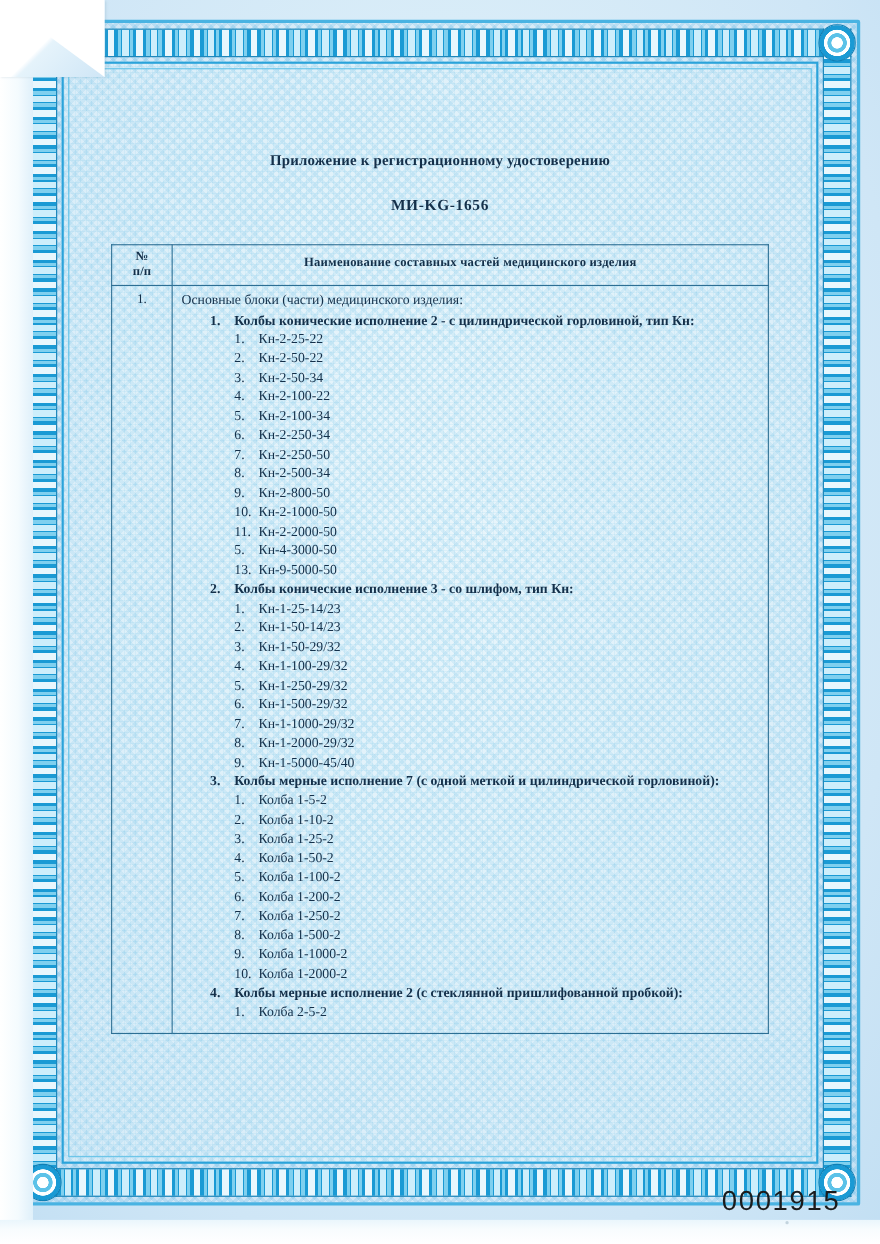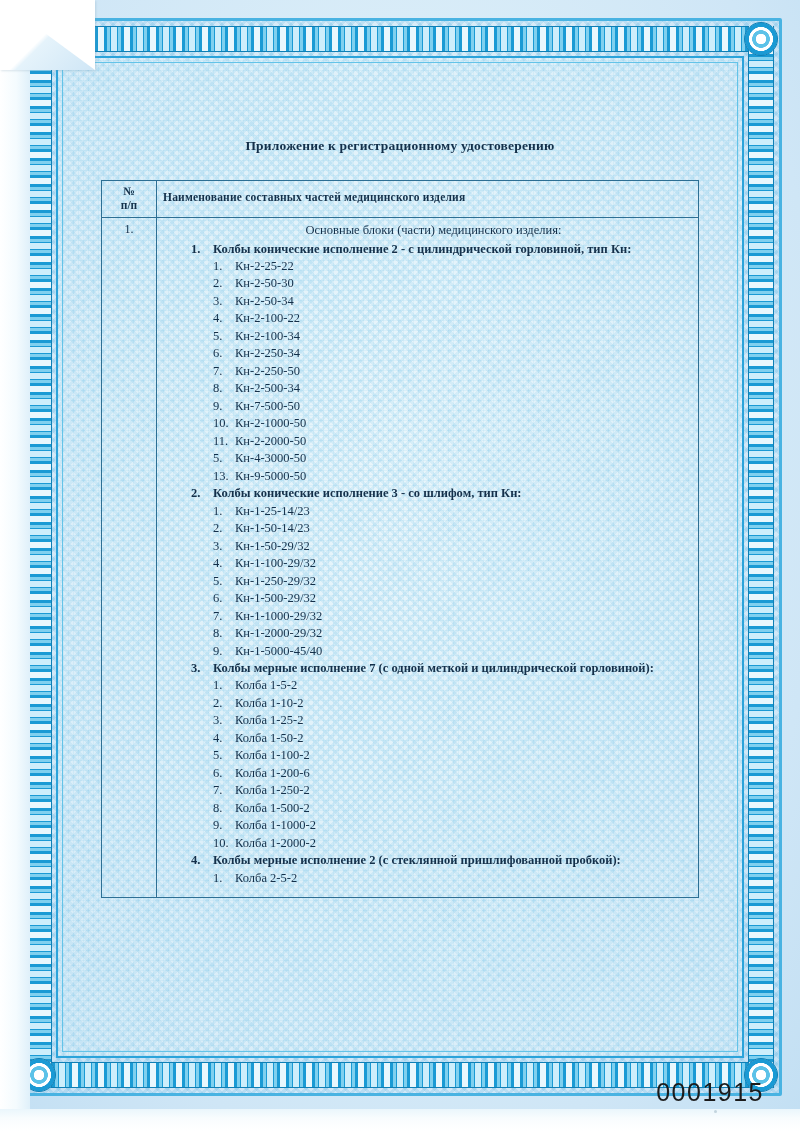--- a/index.html
+++ b/index.html
@@ -172,42 +172,41 @@
   th.col-no {
     width: 54px;
     text-align: center;
     font-size: 11.5px;
     font-weight: bold;
     color: #14304a;
     padding: 3px 0 4px 0;
     line-height: 1.25;
   }
   th.col-name {
-    text-align: left;
+    text-align: center;
     font-size: 11.5px;
     font-weight: bold;
     color: #14304a;
     padding: 10px 6px;
     letter-spacing: 0.2px;
   }
   td.cell-no {
     text-align: center;
     font-size: 12px;
     color: #14304a;
     padding: 4px 0 0 0;
   }
   td.cell-body {
     padding: 4px 8px 10px 8px;
     font-size: 12.5px;
     color: #14304a;
     line-height: 1.42;
   }
   .lead-line {
-    margin: 0 0 1px 12px;
-    text-align: center;
+    margin: 0 0 1px 0;
   }
   ol.groups {
     list-style: none;
     margin: 0;
     padding: 0 0 0 26px;
   }
   ol.groups > li {
     margin: 0 0 0 0;
     padding: 0;
   }
@@ -280,20 +279,21 @@
 
   <div class="paper-edge-left"></div>
   <div class="paper-corner"></div>
   <div class="paper-bottom"></div>
 
   <div class="speck" style="left:714px; top:1110px;"></div>
 
   <div class="content">
 
     <div class="doc-title">Приложение к регистрационному удостоверению</div>
+    <div class="doc-number">МИ-KG-1656</div>
 
     <table class="parts">
       <thead>
         <tr>
           <th class="col-no">
             <div>№</div>
             <div>п/п</div>
           </th>
           <th class="col-name">Наименование составных частей медицинского изделия</th>
         </tr>
@@ -306,28 +306,28 @@
 
             <ol class="groups">
 
               <li>
                 <div class="group-head">
                   <span class="gnum">1.</span>
                   <span>Колбы конические исполнение 2 - с цилиндрической горловиной, тип Кн:</span>
                 </div>
                 <ol class="items">
                   <li><span class="inum">1.</span><span>Кн-2-25-22</span></li>
-                  <li><span class="inum">2.</span><span>Кн-2-50-30</span></li>
+                  <li><span class="inum">2.</span><span>Кн-2-50-22</span></li>
                   <li><span class="inum">3.</span><span>Кн-2-50-34</span></li>
                   <li><span class="inum">4.</span><span>Кн-2-100-22</span></li>
                   <li><span class="inum">5.</span><span>Кн-2-100-34</span></li>
                   <li><span class="inum">6.</span><span>Кн-2-250-34</span></li>
                   <li><span class="inum">7.</span><span>Кн-2-250-50</span></li>
                   <li><span class="inum">8.</span><span>Кн-2-500-34</span></li>
-                  <li><span class="inum">9.</span><span>Кн-7-500-50</span></li>
+                  <li><span class="inum">9.</span><span>Кн-2-800-50</span></li>
                   <li><span class="inum">10.</span><span>Кн-2-1000-50</span></li>
                   <li><span class="inum">11.</span><span>Кн-2-2000-50</span></li>
                   <li><span class="inum">5.</span><span>Кн-4-3000-50</span></li>
                   <li><span class="inum">13.</span><span>Кн-9-5000-50</span></li>
                 </ol>
               </li>
 
               <li>
                 <div class="group-head">
                   <span class="gnum">2.</span>
@@ -350,21 +350,21 @@
                 <div class="group-head">
                   <span class="gnum">3.</span>
                   <span>Колбы мерные исполнение 7 (с одной меткой и цилиндрической горловиной):</span>
                 </div>
                 <ol class="items">
                   <li><span class="inum">1.</span><span>Колба 1-5-2</span></li>
                   <li><span class="inum">2.</span><span>Колба 1-10-2</span></li>
                   <li><span class="inum">3.</span><span>Колба 1-25-2</span></li>
                   <li><span class="inum">4.</span><span>Колба 1-50-2</span></li>
                   <li><span class="inum">5.</span><span>Колба 1-100-2</span></li>
-                  <li><span class="inum">6.</span><span>Колба 1-200-6</span></li>
+                  <li><span class="inum">6.</span><span>Колба 1-200-2</span></li>
                   <li><span class="inum">7.</span><span>Колба 1-250-2</span></li>
                   <li><span class="inum">8.</span><span>Колба 1-500-2</span></li>
                   <li><span class="inum">9.</span><span>Колба 1-1000-2</span></li>
                   <li><span class="inum">10.</span><span>Колба 1-2000-2</span></li>
                 </ol>
               </li>
 
               <li>
                 <div class="group-head">
                   <span class="gnum">4.</span>

